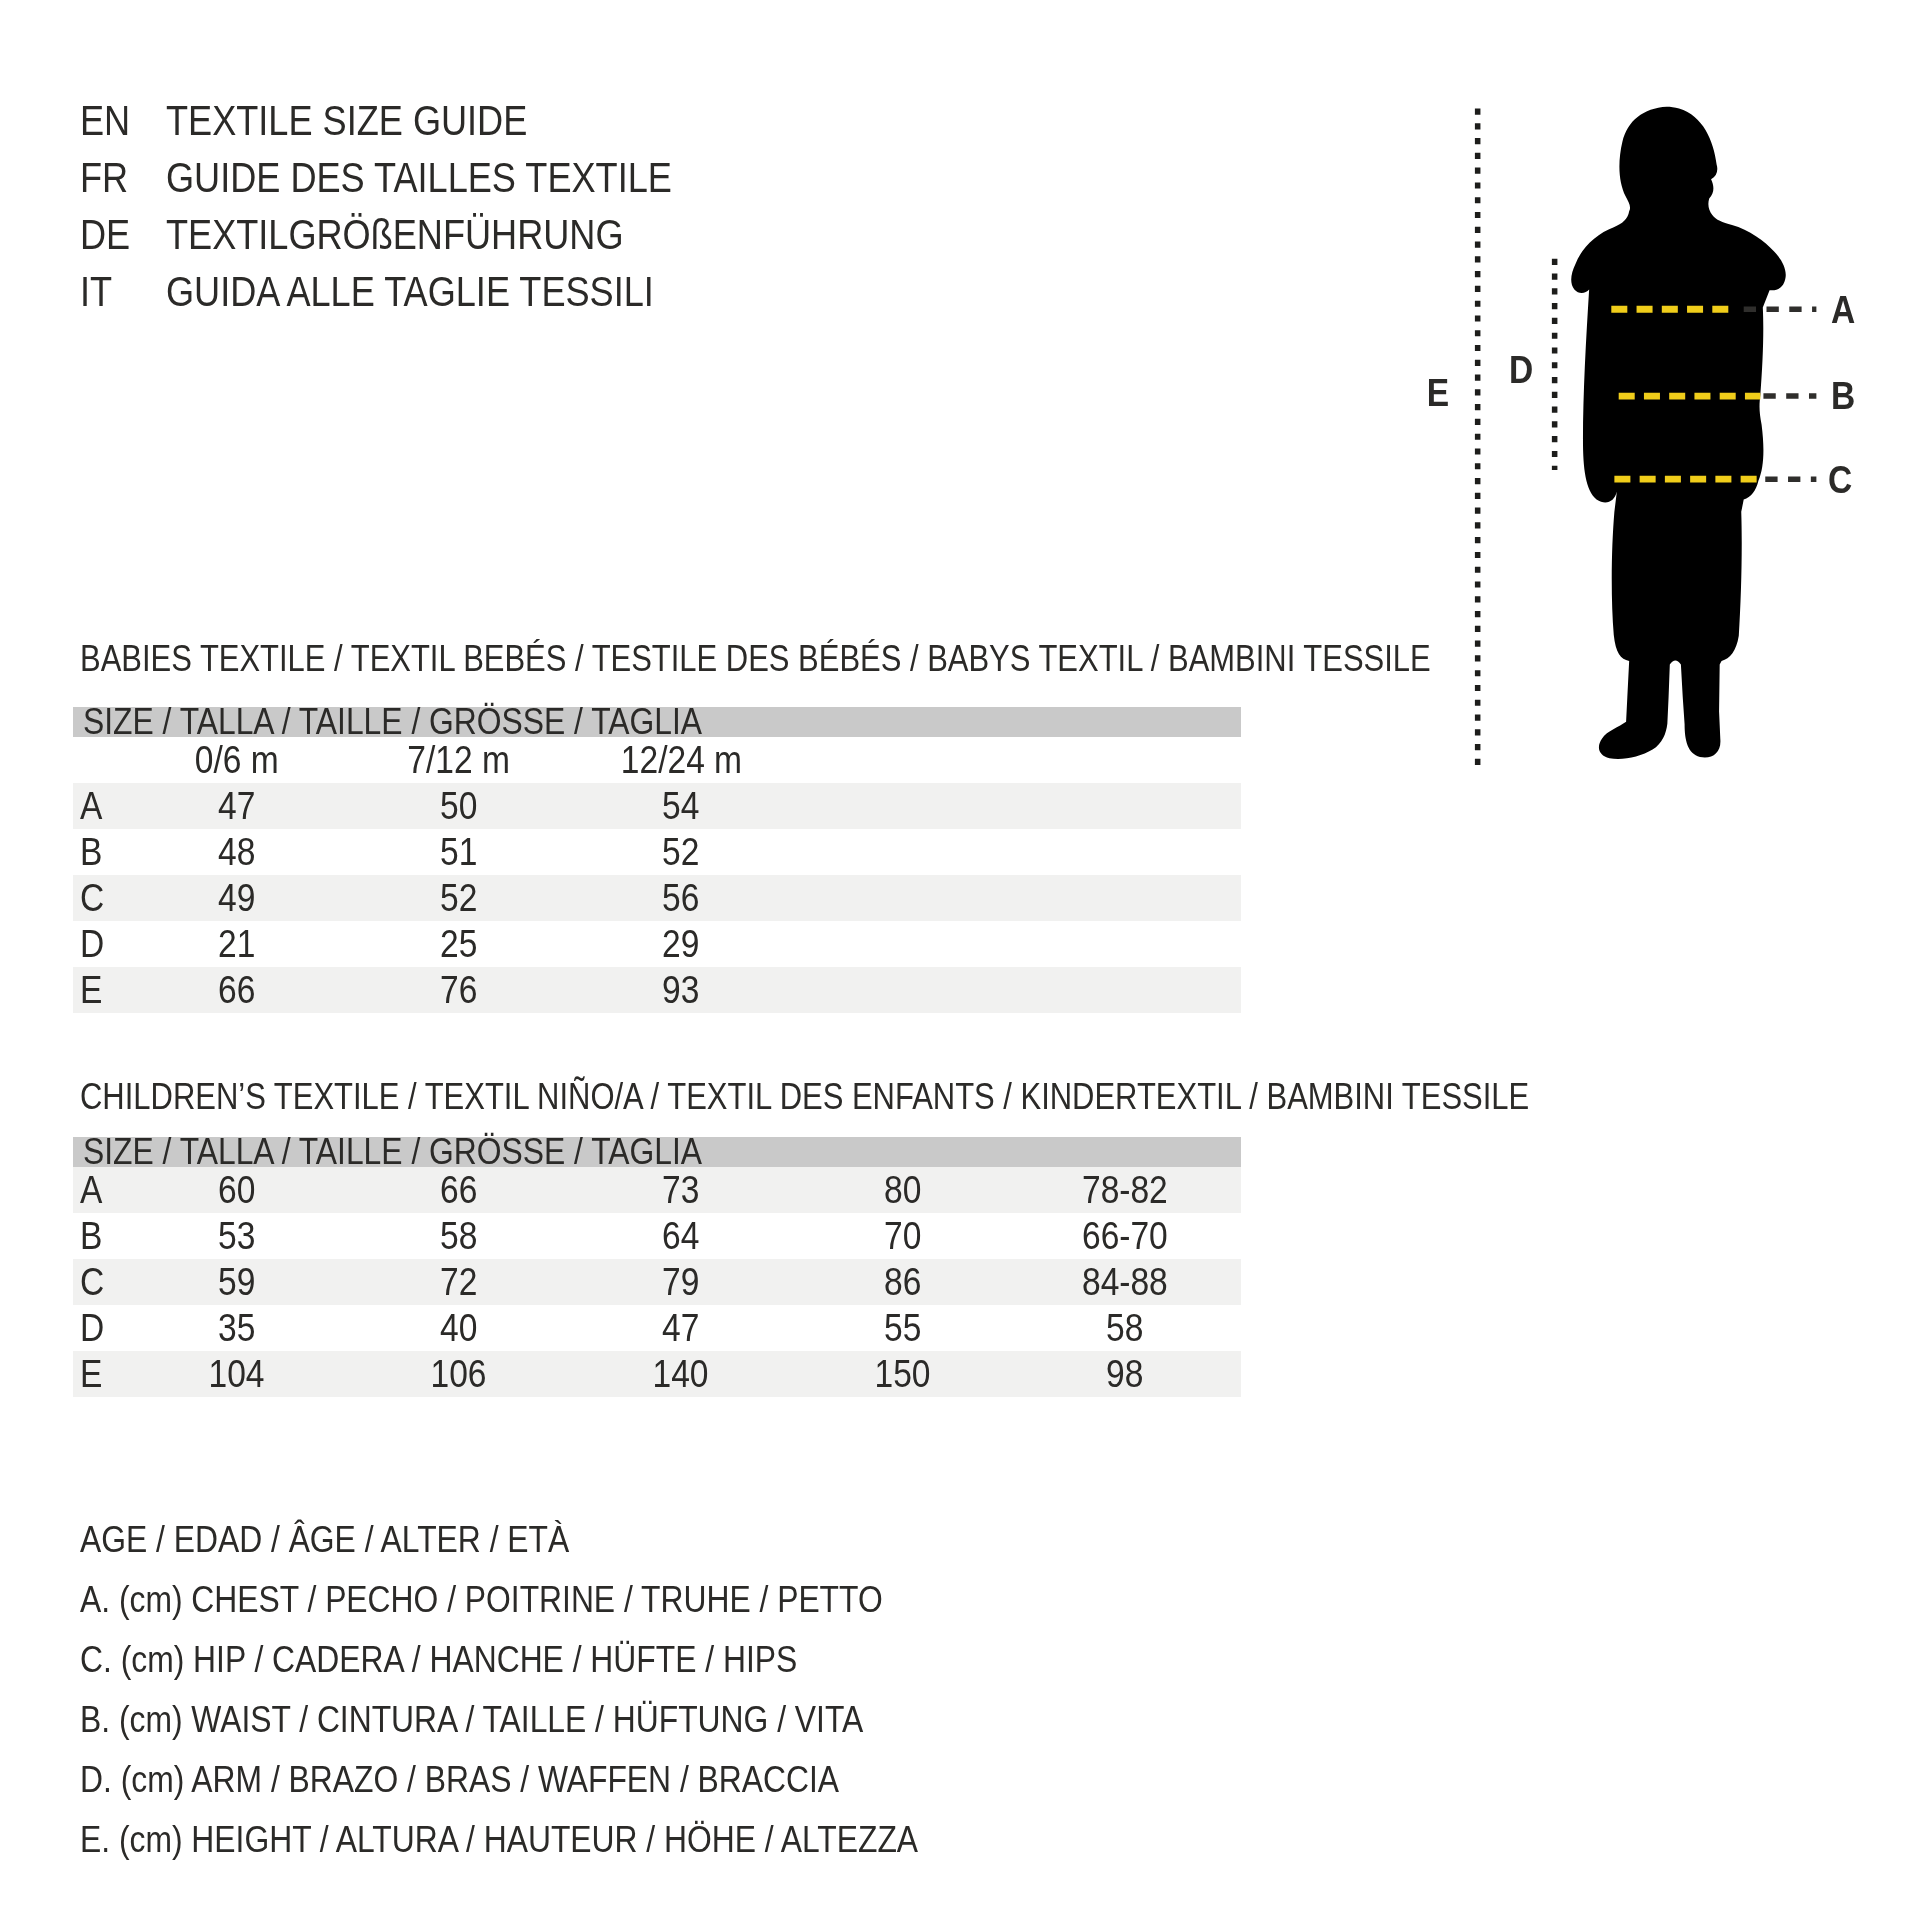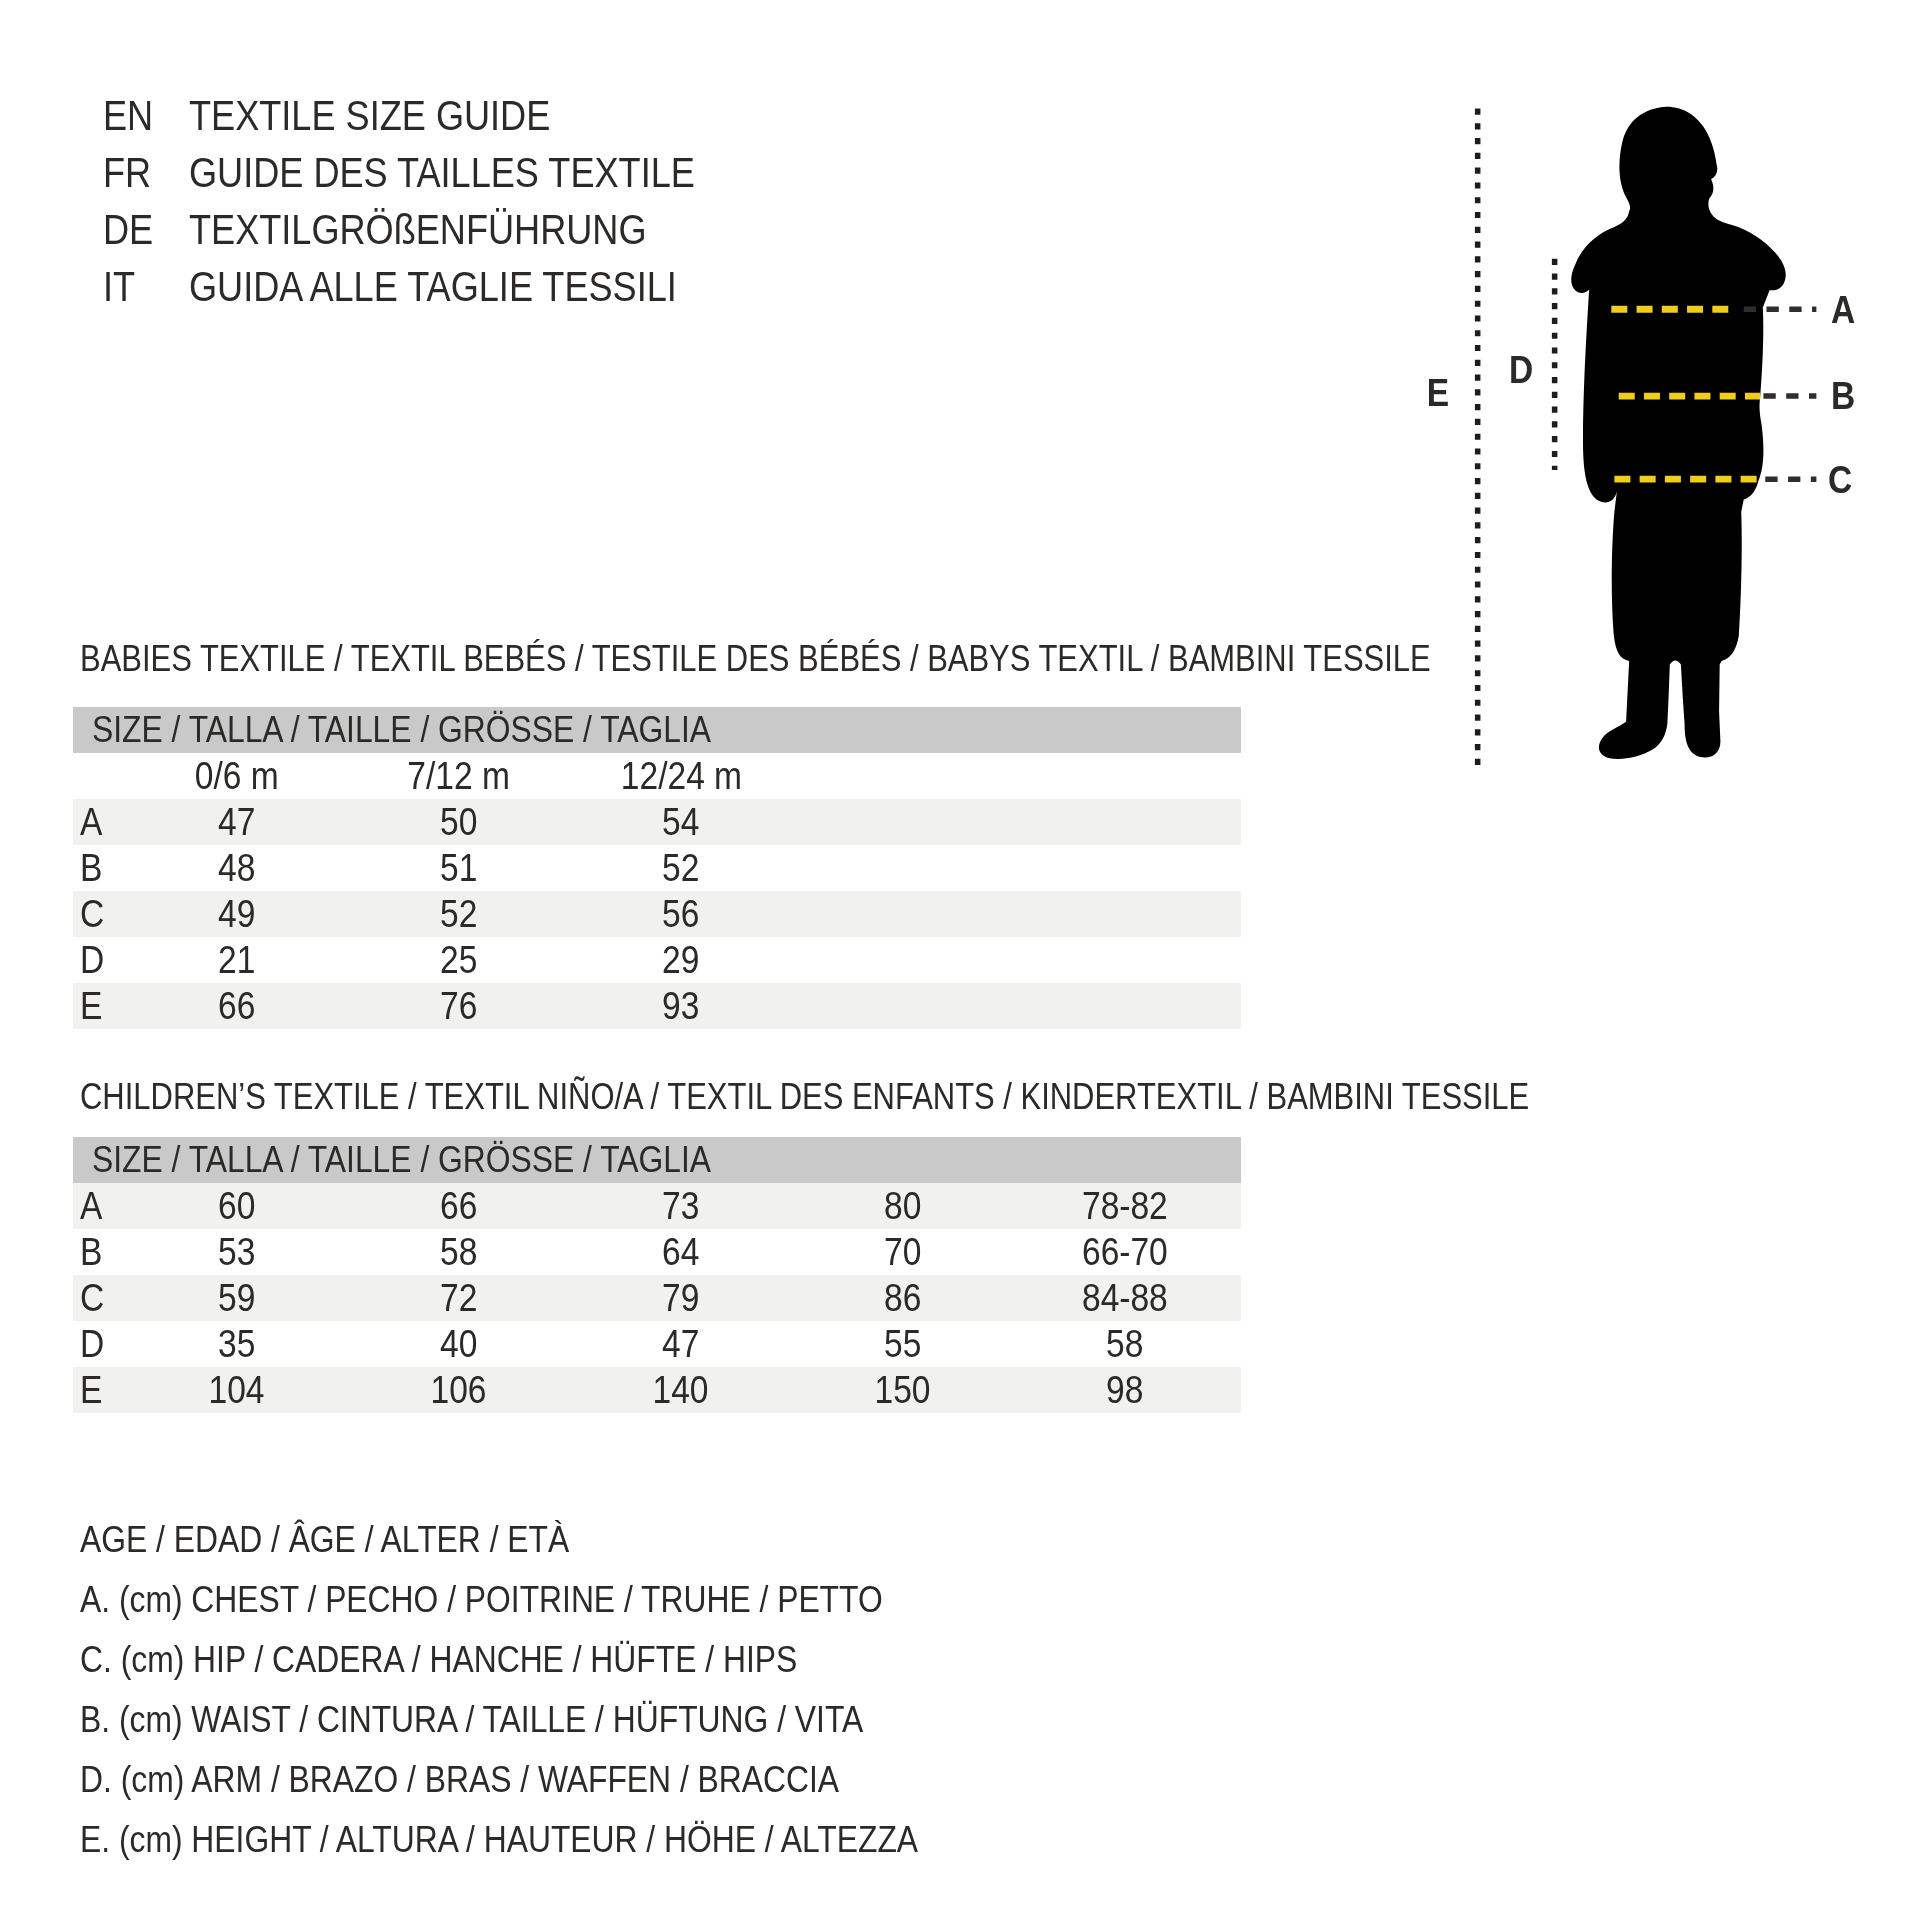--- a/index.html
+++ b/index.html
@@ -16,36 +16,36 @@
   body{
     width:1926px;height:1926px;position:relative;overflow:hidden;
     font-family:"Liberation Sans","DejaVu Sans",sans-serif;
     color:var(--text);
   }
   .cond{display:inline-block;transform:scaleX(0.86);transform-origin:0 50%;white-space:nowrap;}
   .cond-c{display:inline-block;transform:scaleX(0.86);transform-origin:50% 50%;white-space:nowrap;}
 
   
   .lang-block{position:absolute;left:80px;top:92px;}
-  .lang-row{display:flex;height:57px;font-size:42px;margin-left:23px;}
+  .lang-row{display:flex;height:57px;align-items:center;font-size:42px;}
   .lang-code{width:86px;}
   
   .figure-svg{position:absolute;left:1405px;top:86px;width:521px;height:715px;}
   .sil{fill:#000;}
   .dotline{stroke:var(--ink);stroke-width:9;stroke-dasharray:10 14;fill:none;}
   .yline{stroke:var(--yellow);stroke-width:11;stroke-dasharray:26 15;fill:none;}
   .dline{stroke:var(--dark-dash);stroke-width:9;stroke-dasharray:20 17;fill:none;}
   .fig-label{
     position:absolute;width:55px;height:46px;line-height:46px;text-align:center;
     font-size:39px;font-weight:700;color:var(--text);
   }
   
   .section-title{position:absolute;left:80px;font-size:36px;line-height:47px;}
   .size-table{position:absolute;left:73px;width:1168px;}
-  .bar{height:46px;background:var(--bar-bg);display:flex;align-items:center;font-size:37px;padding-left:19px;}
+  .bar{height:30px;background:var(--bar-bg);display:flex;align-items:center;font-size:37px;padding-left:10px;}
   .colhead,.trow{display:grid;grid-template-columns:53px repeat(5,222px) 1fr;height:46px;align-items:center;font-size:39px;}
   .trow.stripe{background:var(--stripe-bg);}
   .cell{text-align:center;}
   .label-cell{text-align:left;padding-left:7.4px;}
   
   .legend{position:absolute;left:80px;top:1510px;}
   .legend-row{height:60px;display:flex;align-items:center;font-size:37px;}
 </style>
 </head>
 <body>

